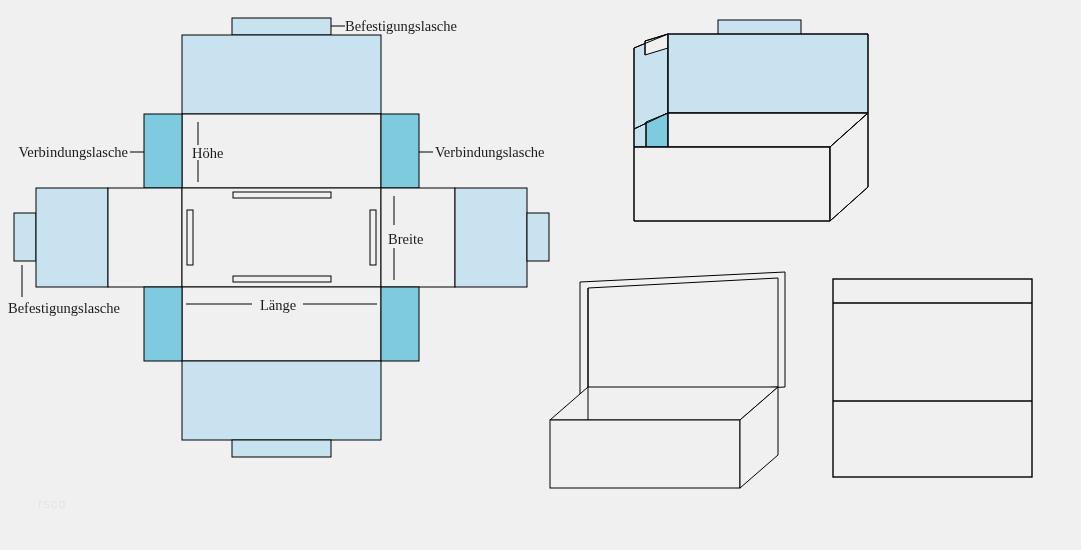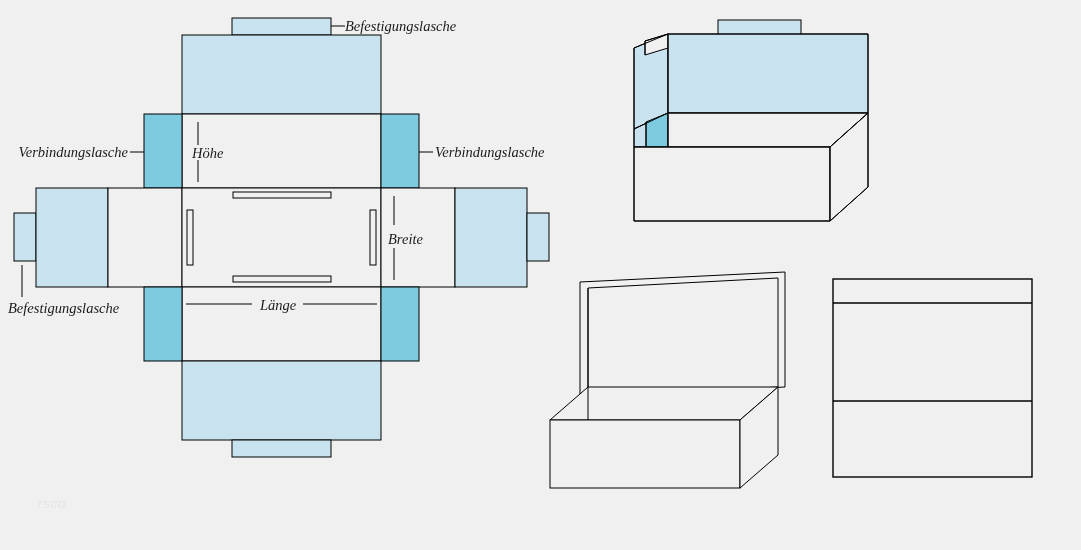--- a/index.html
+++ b/index.html
@@ -3,21 +3,21 @@
 <meta charset="utf-8">
 <style>
   html,body{margin:0;padding:0;}
   body{
     width:1081px;height:550px;
     background:#f0f0f0;
     font-family:"Liberation Serif",serif;
     overflow:hidden;
     position:relative;
   }
-  #stage{position:absolute;left:0;top:0;width:1081px;height:550px;font-style:italic;}
+  #stage{position:absolute;left:0;top:0;width:1081px;height:550px;}
   svg{display:block;}
   .lbl{
     font-family:"Liberation Serif",serif;
     font-size:14.5px;
     fill:#1a1a1a;
   }
   .watermark{
     font-family:"Liberation Sans",sans-serif;
     font-size:13px;
     fill:#e4e4e4;

